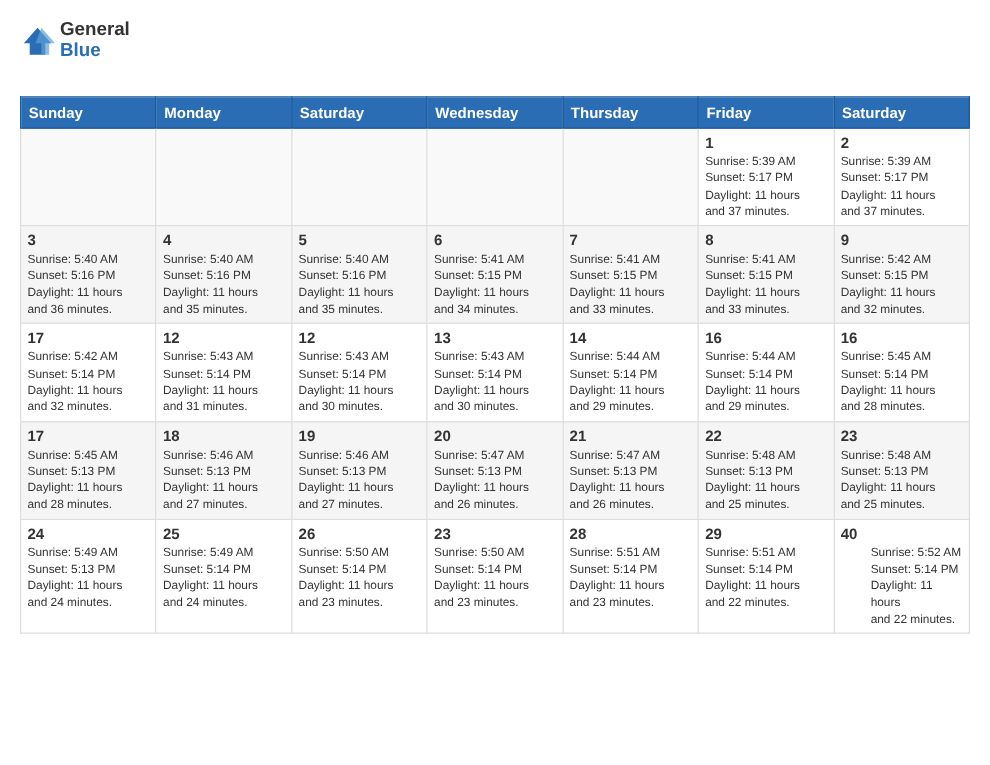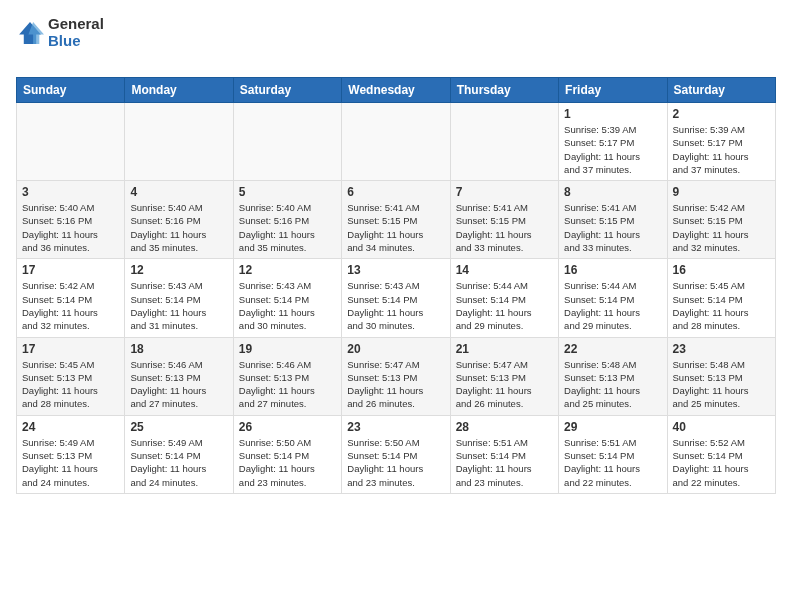--- a/index.html
+++ b/index.html
@@ -338,20 +338,20 @@
         </td>
         <td>
           <span class="day-num">29</span>
           <div class="day-info" style="white-space: pre-line;">Sunrise: 5:51 AM
 Sunset: 5:14 PM
 Daylight: 11 hours
 and 22 minutes.</div>
         </td>
         <td>
           <span class="day-num">40</span>
-          <div class="day-info" style="white-space: pre-line;">Sunrise: 5:52 AM
+          <div class="day-info" style="white-space: pre-line; margin-left: 24px;">Sunrise: 5:52 AM
 Sunset: 5:14 PM
 Daylight: 11 hours
 and 22 minutes.</div>
         </td>
       </tr>
     </tbody>
 </table>
 
 </body></html>

